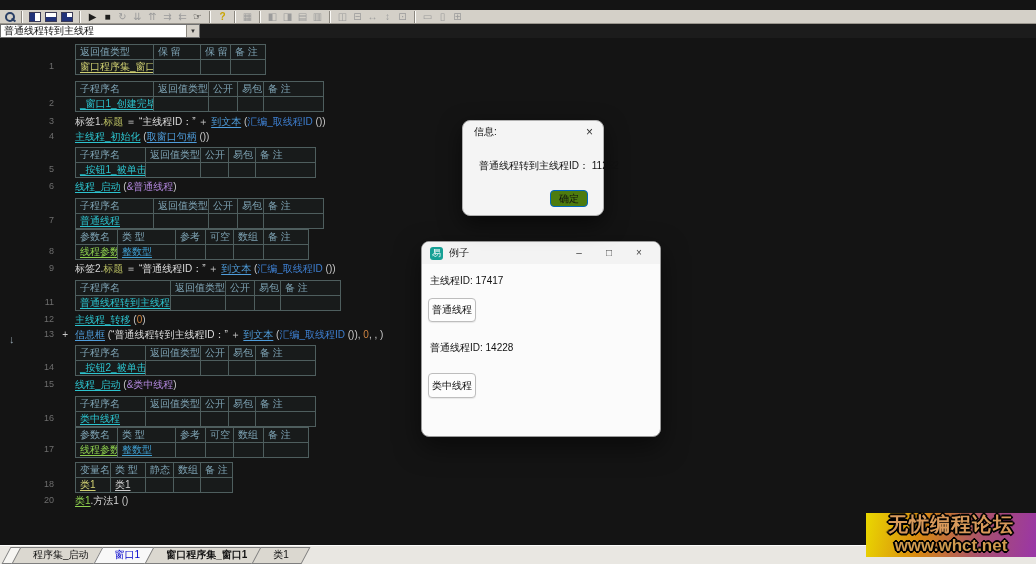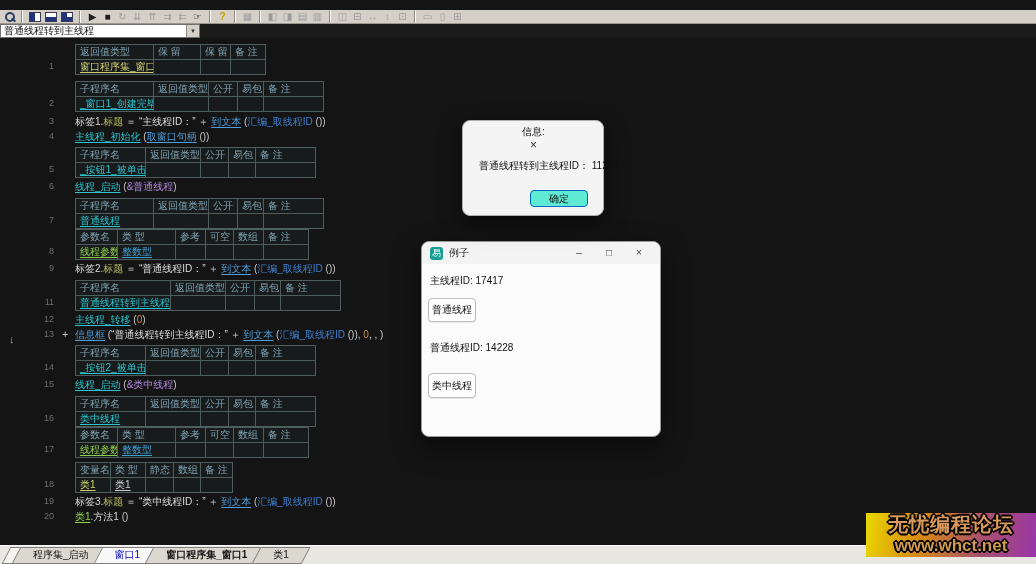--- a/index.html
+++ b/index.html
@@ -51,25 +51,25 @@
   .c-fn2{color:#3d7ecf;text-underline-offset:2px}
   .c-sub{color:#2cc3ce;text-decoration:underline;text-underline-offset:2px}
   .c-amp{color:#b287dd}.c-num{color:#cf8440}
   .c-green{color:#8ed04e;text-decoration:underline;text-underline-offset:2px}
   .c-yellow{color:#d0d072;text-decoration:underline;text-underline-offset:2px}
   .c-type{color:#3f9ed0;text-decoration:underline;text-underline-offset:2px}
   .c-type2{color:#cfcfcf;text-decoration:underline;text-underline-offset:2px}
   
   .dialog{position:absolute;left:462px;top:120px;width:142px;height:96px;background:#f4f4f4;border:1px solid #b0b0b0;
           border-radius:8px;box-shadow:0 8px 22px rgba(0,0,0,.55);z-index:30;}
-  .dlg-title{display:flex;justify-content:space-between;align-items:center;padding:4px 10px 0 11px;flex-direction:column;}
+  .dlg-title{display:flex;justify-content:space-between;align-items:center;padding:4px 10px 0 11px;}
   .dlg-title-text{font-size:10px;color:#111;}
   .dlg-close{font-size:12px;color:#333;line-height:12px;cursor:default;}
   .dlg-msg{position:absolute;left:16px;top:38px;font-size:10px;color:#111;white-space:nowrap;}
-  .dlg-ok{position:absolute;right:15px;bottom:8px;width:58px;height:17px;background:#5eead4;border:1px solid #0067c0;
+  .dlg-ok{position:absolute;right:15px;bottom:8px;width:38px;height:17px;background:#4d7c0f;border:1px solid #0067c0;
           border-radius:4px;font-size:10px;color:#111;padding:0;font-family:inherit;}
   
   .exwin{position:absolute;left:421px;top:241px;width:240px;height:196px;background:#fbfbfb;border:1px solid #9a9a9a;
          border-radius:8px;box-shadow:0 10px 26px rgba(0,0,0,.5);z-index:20;overflow:hidden;}
   .exwin-title{height:22px;display:flex;align-items:center;padding-left:8px;background:#f3f3f3;}
   .exwin-icon{width:13px;height:13px;background:#16a095;color:#fff;font-size:9px;line-height:13px;text-align:center;
               border-radius:3px;flex:none;}
   .exwin-name{font-size:10px;color:#222;margin-left:6px;flex:1;}
   .exwin-btns{display:flex;margin-right:6px;}
   .exwin-btns span{width:30px;text-align:center;font-size:10px;color:#444;line-height:20px;}
@@ -362,24 +362,20 @@
             <div class="td th" style="width: 32px;">备 注</div>
           </div>
           <div class="tr">
             <div class="td" style="width: 35px;"><span class="c-yellow">类1</span></div>
             <div class="td" style="width: 35px;"><span class="c-type2">类1</span></div>
             <div class="td" style="width: 28px;"></div>
             <div class="td" style="width: 27px;"></div>
             <div class="td" style="width: 32px;"></div>
           </div>
         </div>
-      </div>
-      <div class="blk" style="margin-top: 1px;">
-        <div class="gut"><span>19</span></div>
-        <div class="stmt"><span class="c-obj">标签3</span><span class="c-pun">.</span><span class="c-prop">标题</span><span class="c-pun"> ＝ </span><span class="c-str">“类中线程ID：”</span><span class="c-pun"> ＋ </span><span class="c-fn">到文本</span><span class="c-pun"> (</span><span class="c-fn2">汇编_取线程ID</span><span class="c-pun"> ())</span></div>
       </div>
       <div class="blk" style="margin-top: 0px;">
         <div class="gut"><span>20</span></div>
         <div class="stmt"><span class="c-green">类1</span><span class="c-pun">.</span><span class="c-obj">方法1</span><span class="c-pun"> ()</span></div>
       </div>
     </div>
 
   <div class="dialog">
     <div class="dlg-title">
       <span class="dlg-title-text">信息:</span>

